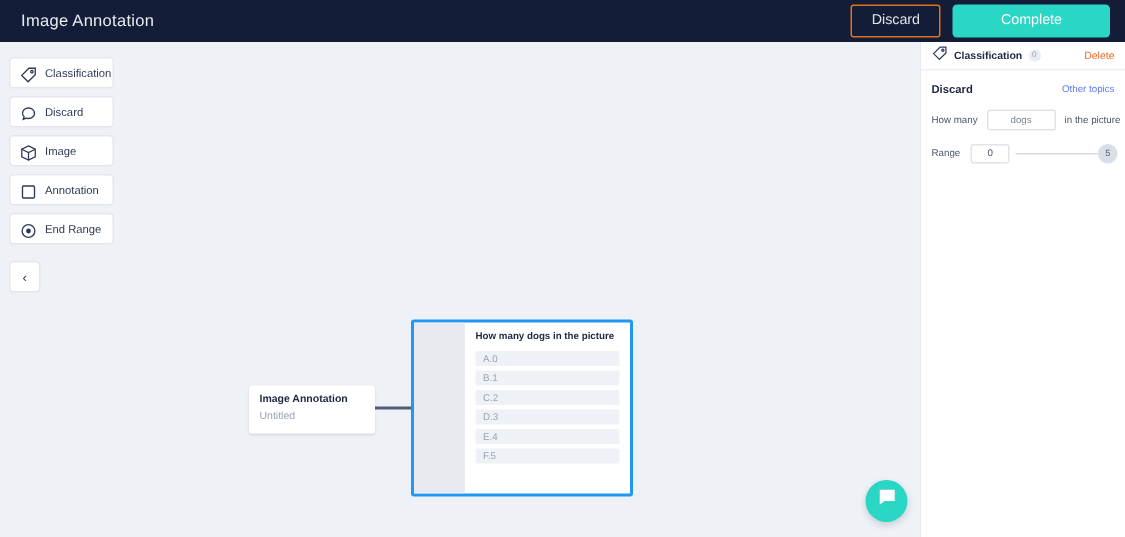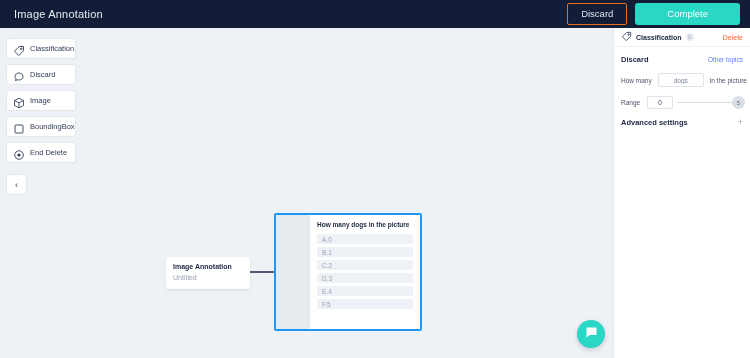--- a/index.html
+++ b/index.html
@@ -266,31 +266,31 @@
         </span>
         <span class="tool-label">Image</span>
       </div>
 
       <div class="tool">
         <span class="tool-icon">
           <svg viewBox="0 0 24 24" width="12" height="12" fill="none" stroke="#2e3a55" stroke-width="1.8">
             <rect x="4" y="4" width="16" height="16" rx="1.5"></rect>
           </svg>
         </span>
-        <span class="tool-label">BoundingBox</span>
+        <span class="tool-label">Annotation</span>
       </div>
 
       <div class="tool">
         <span class="tool-icon">
           <svg viewBox="0 0 24 24" width="12" height="12" fill="none" stroke="#2e3a55" stroke-width="1.8">
             <circle cx="12" cy="12" r="8.5"></circle>
             <circle cx="12" cy="12" r="3.2" fill="#2e3a55" stroke="none"></circle>
           </svg>
         </span>
-        <span class="tool-label">End Delete</span>
+        <span class="tool-label">End Range</span>
       </div>
 
       <div class="collapse-btn">
         <span>‹</span>
       </div>
     </div>
 
     <div class="node-annotation">
       <div class="node-title">Image Annotation</div>
       <div class="node-sub">Untitled</div>
@@ -340,24 +340,20 @@
 
       <div class="row">
         <span class="lbl">Range</span>
         <input class="range-input" type="text" value="0" style="">
         <span class="slider-wrap">
           <span class="slider-track"></span>
           <span class="slider-thumb">5</span>
         </span>
       </div>
 
-      <div class="row">
-        <span class="row-title">Advanced settings</span>
-        <span class="plus-icon">+</span>
-      </div>
 
     </div>
   </div>
 
   <div class="chat-btn">
     <span>
       <svg viewBox="0 0 24 24" width="15" height="15" fill="#ffffff">
         <path d="M4 4h16v12H9l-5 4z"></path>
       </svg>
     </span>

